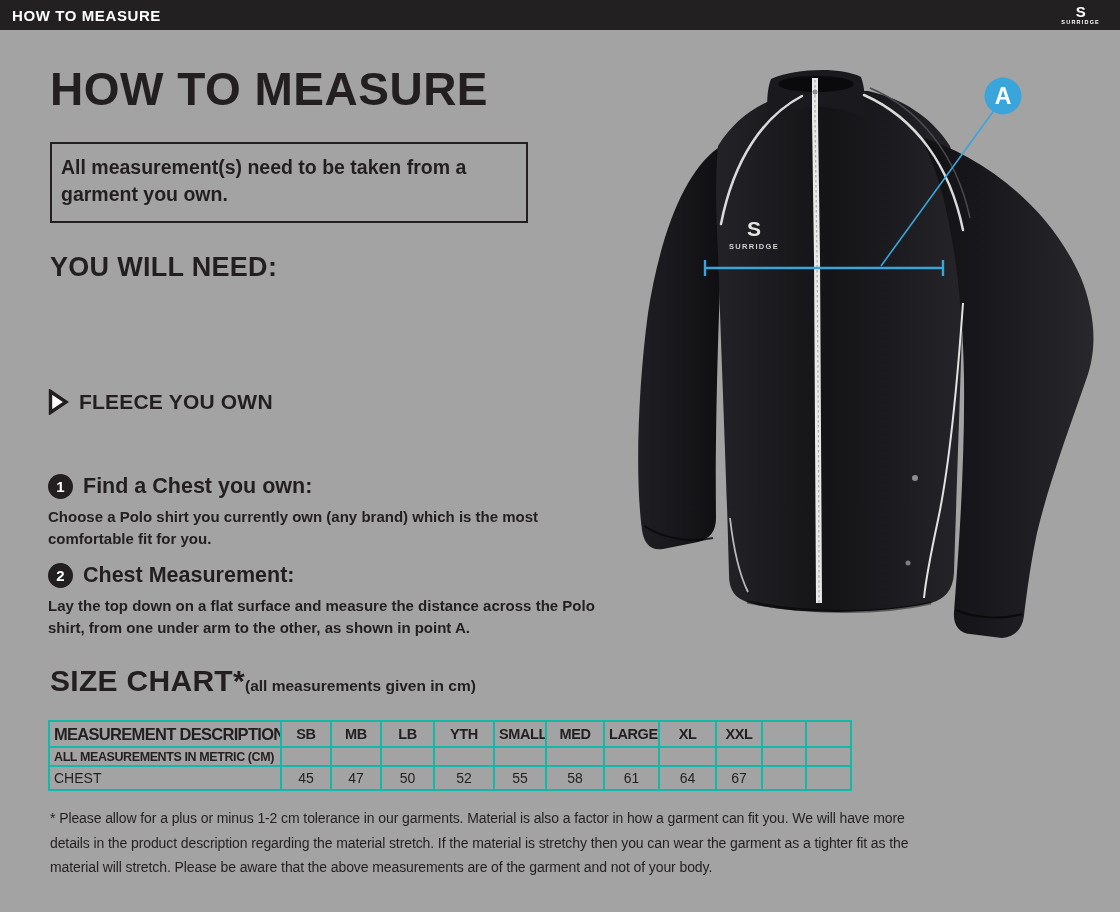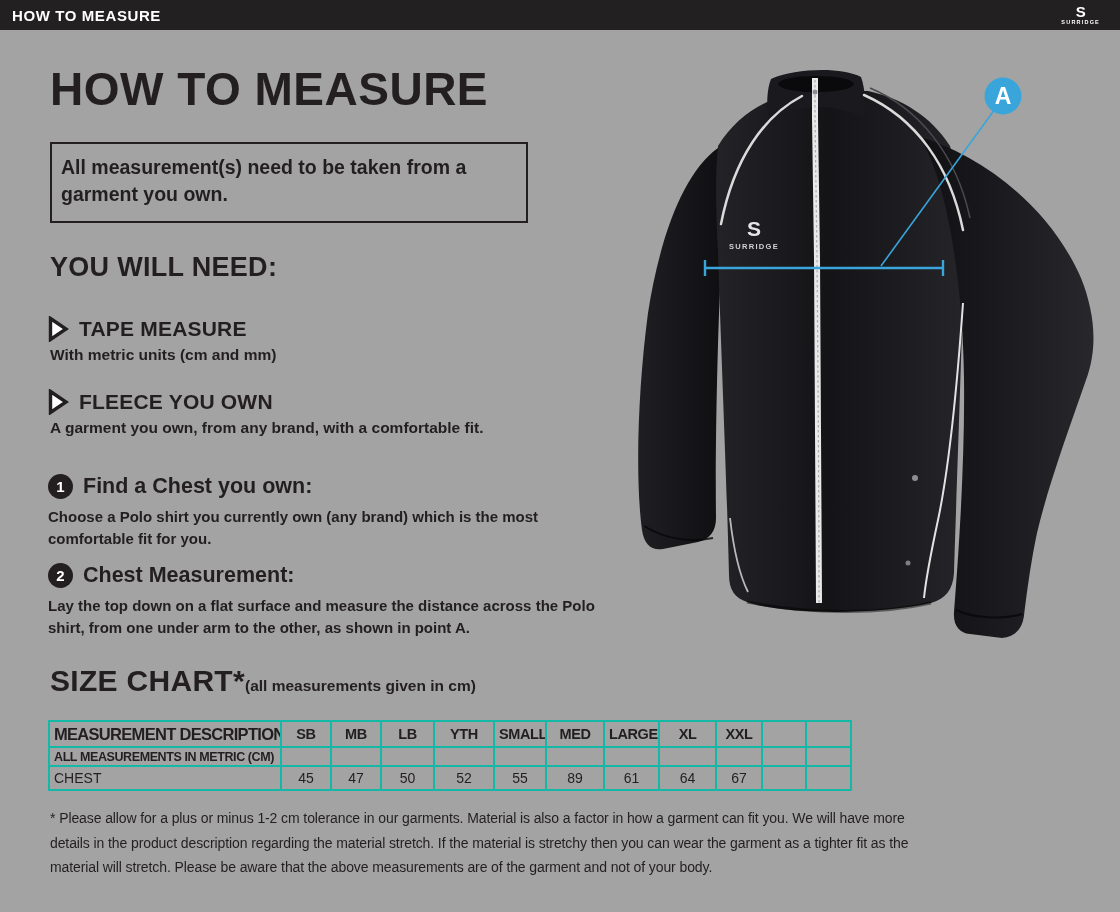--- a/index.html
+++ b/index.html
@@ -67,38 +67,28 @@
       <span class="brand-name">SURRIDGE</span>
     </div>
   </div>
 
   <h1 class="page-heading">HOW TO MEASURE</h1>
 
   <div class="notice-box">All measurement(s) need to be taken from a garment you own.</div>
 
   <h2 class="ywn-heading">YOU WILL NEED:</h2>
 
-  <div class="need-item item-0">
-    <div class="need-head">
-      <svg width="21" height="26" viewBox="0 0 21 26">
-        <polygon points="2.5,2.5 18,13 2.5,23.5" fill="#ffffff" stroke="#231f20" stroke-width="3.4" stroke-linejoin="miter"></polygon>
-      </svg>
-      <span>TAPE MEASURE</span>
-    </div>
-    <div class="need-desc">With metric units (cm and mm)</div>
-  </div>
 
   <div class="need-item item-1">
     <div class="need-head">
       <svg width="21" height="26" viewBox="0 0 21 26">
         <polygon points="2.5,2.5 18,13 2.5,23.5" fill="#ffffff" stroke="#231f20" stroke-width="3.4" stroke-linejoin="miter"></polygon>
       </svg>
       <span>FLEECE YOU OWN</span>
     </div>
-    <div class="need-desc">A garment you own, from any brand, with a comfortable fit.</div>
   </div>
 
   <div class="step step-0">
     <div class="step-head">
       <span class="step-num">1</span>
       <span>Find a Chest you own:</span>
     </div>
     <div class="step-desc">Choose a Polo shirt you currently own (any brand) which is the most comfortable fit for you.</div>
   </div>
 
@@ -161,21 +151,21 @@
           <td class="val"></td>
           <td class="val"></td>
         </tr>
         <tr class="chest">
           <td class="label">CHEST</td>
           <td class="val">45</td>
           <td class="val">47</td>
           <td class="val">50</td>
           <td class="val">52</td>
           <td class="val">55</td>
-          <td class="val">89</td>
+          <td class="val">58</td>
           <td class="val">61</td>
           <td class="val">64</td>
           <td class="val">67</td>
           <td class="val"></td>
           <td class="val"></td>
         </tr>
       </tbody>
   </table>
 
   <div class="footnote">* Please allow for a plus or minus 1-2 cm tolerance in our garments. Material is also a factor in how a garment can fit you. We will have more details in the product description regarding the material stretch.  If the material is stretchy then you can wear the garment as a tighter fit as the material will stretch.  Please be aware that the above measurements are of the garment and not of your body.</div>

